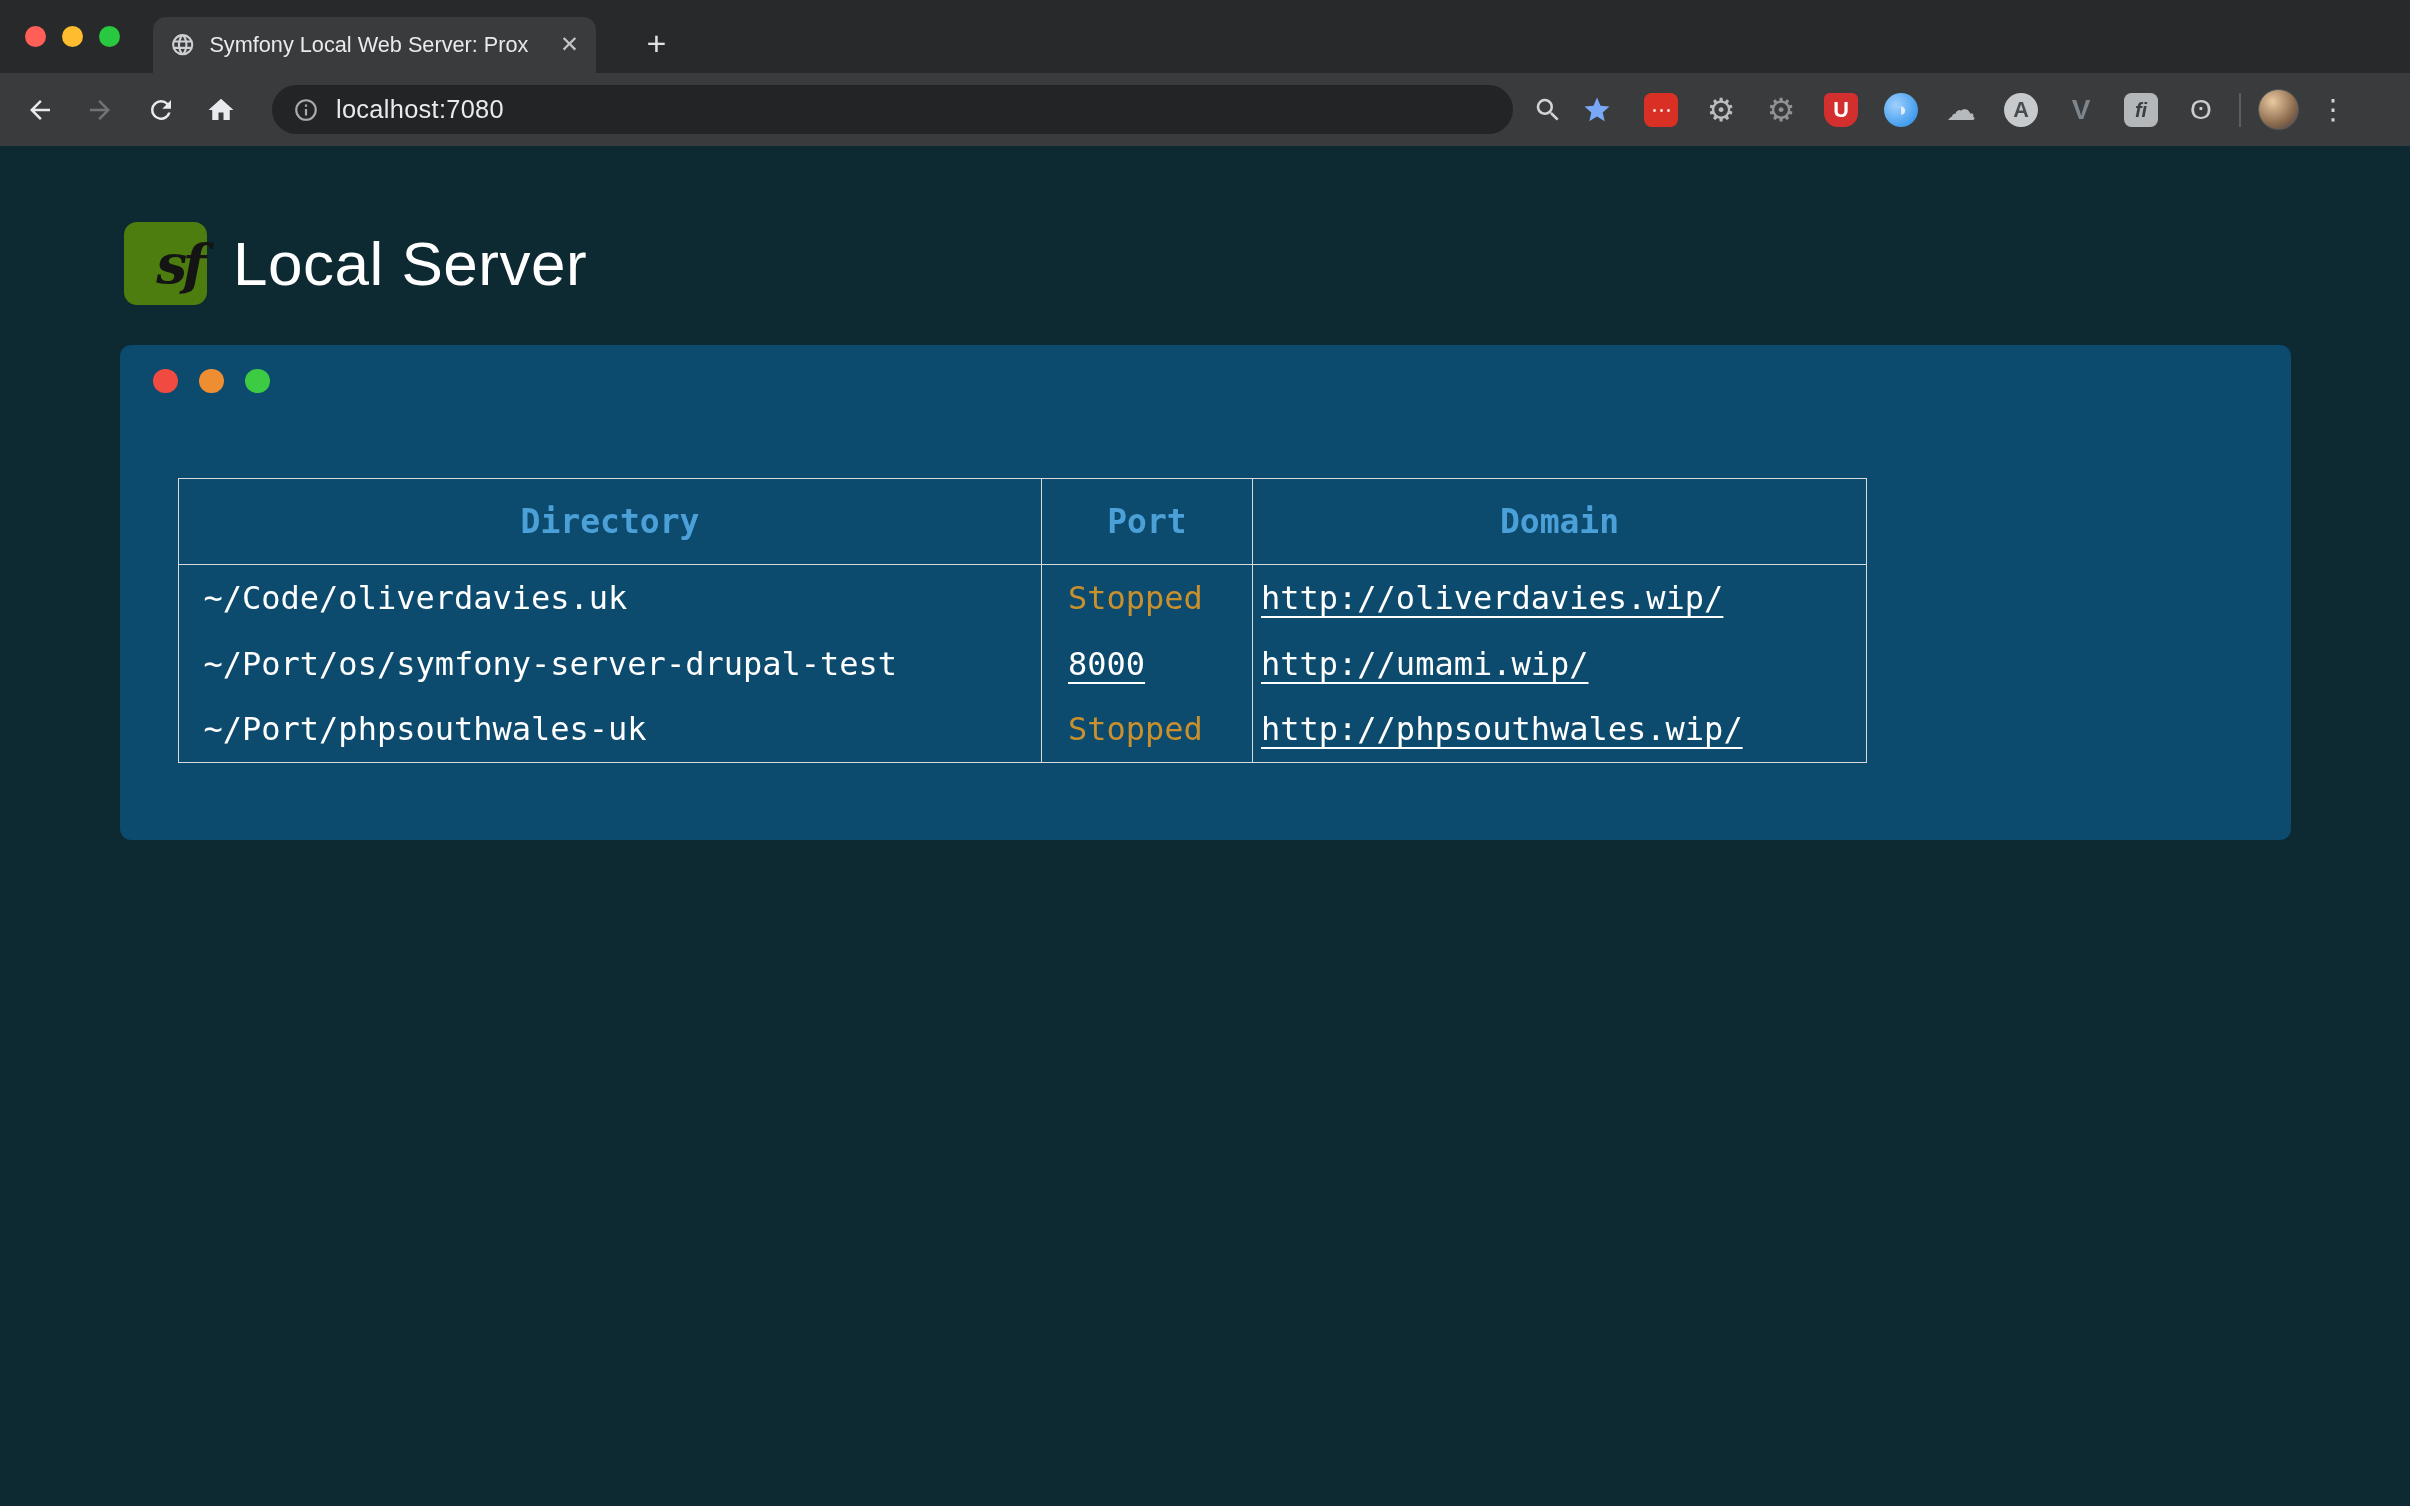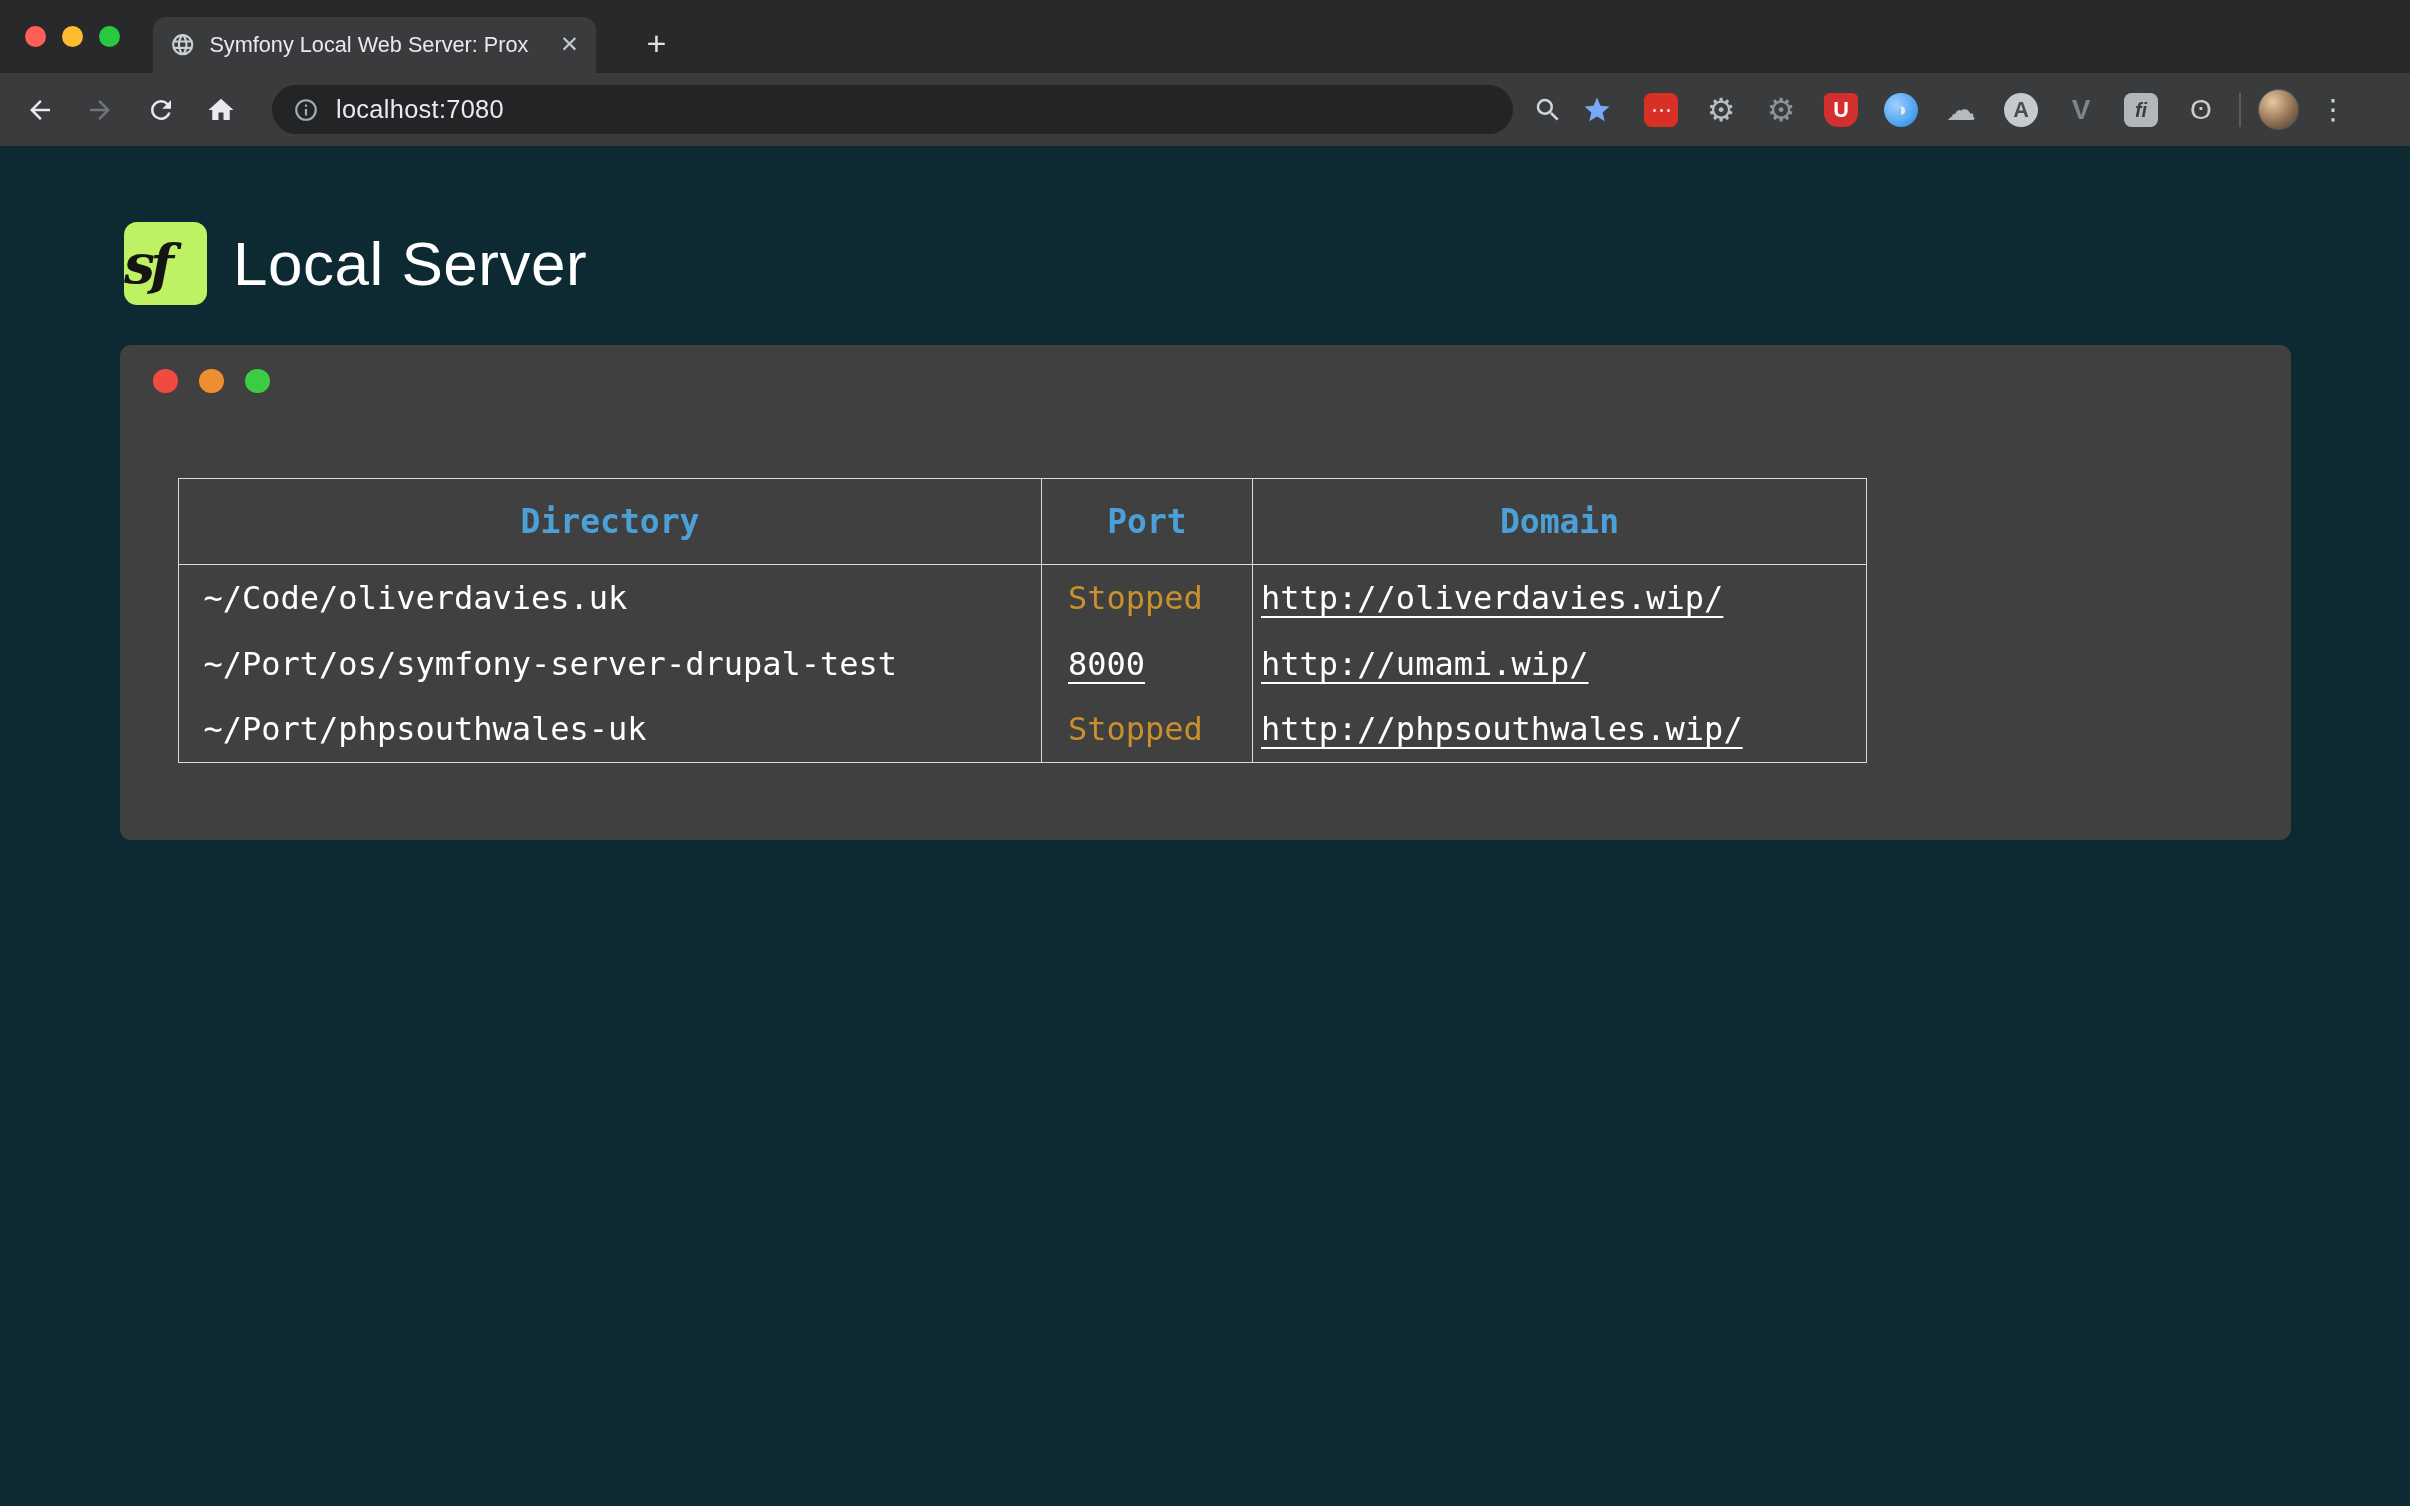--- a/index.html
+++ b/index.html
@@ -56,27 +56,27 @@
 
   .vsep { width:1.9px; height:34px; background:#5a5c5e; margin-left:21px; flex:0 0 auto; }
   .avatar { width:41px; height:41px; border-radius:50%; margin-left:17px; flex:0 0 auto;
             background:radial-gradient(circle at 35% 30%, #e8c9a0, #8a6a4c 60%, #3c3a4a); border:0.9px solid #55575a; }
   .kebab { width:38px; height:49px; display:flex; align-items:center; justify-content:center;
            color:#d2d5d8; font-size:28px; margin-left:15px; flex:0 0 auto; }
 
   
   .page { height:1360px; background:#0d2a33; }
   .brand { display:flex; align-items:center; padding:76px 0 0 124px; }
-  .sf-logo { width:83px; height:83px; background:#bef264; border-radius:13px;
-             display:flex; align-items:center; justify-content:flex-start; }
+  .sf-logo { width:83px; height:83px; background:#4d7c0f; border-radius:13px;
+             display:flex; align-items:center; justify-content:flex-end; }
   .sf-logo span { font-family:"DejaVu Serif", serif; font-style:italic; font-weight:bold;
                   font-size:55px; color:#141414; letter-spacing:-4.7px; padding-right:5.6px; }
   .page-title { color:#ffffff; font-size:62px; font-weight:400; margin-left:26px; letter-spacing:0.5px; }
 
-  .panel { margin:40px 0 0 120px; width:2171px; height:495px; background:#404040; border-radius:11.3px; }
+  .panel { margin:40px 0 0 120px; width:2171px; height:495px; background:#0c4a6e; border-radius:11.3px; }
   .pdots { display:flex; gap:21.7px; padding:23.5px 0 0 33px; }
   .pdot { width:24.5px; height:24.5px; border-radius:50%; }
   .pdot.red    { background:#f04a41; }
   .pdot.orange { background:#ef8d32; }
   .pdot.green  { background:#3dcb44; }
 
   table.servers { border-collapse:collapse; margin:85px 0 0 58px;
                   font-family:"DejaVu Sans Mono", monospace; table-layout:fixed; }
   table.servers, table.servers th, table.servers td { border-color:#d8dadc; }
   table.servers { border:1.9px solid #d8dadc; }

